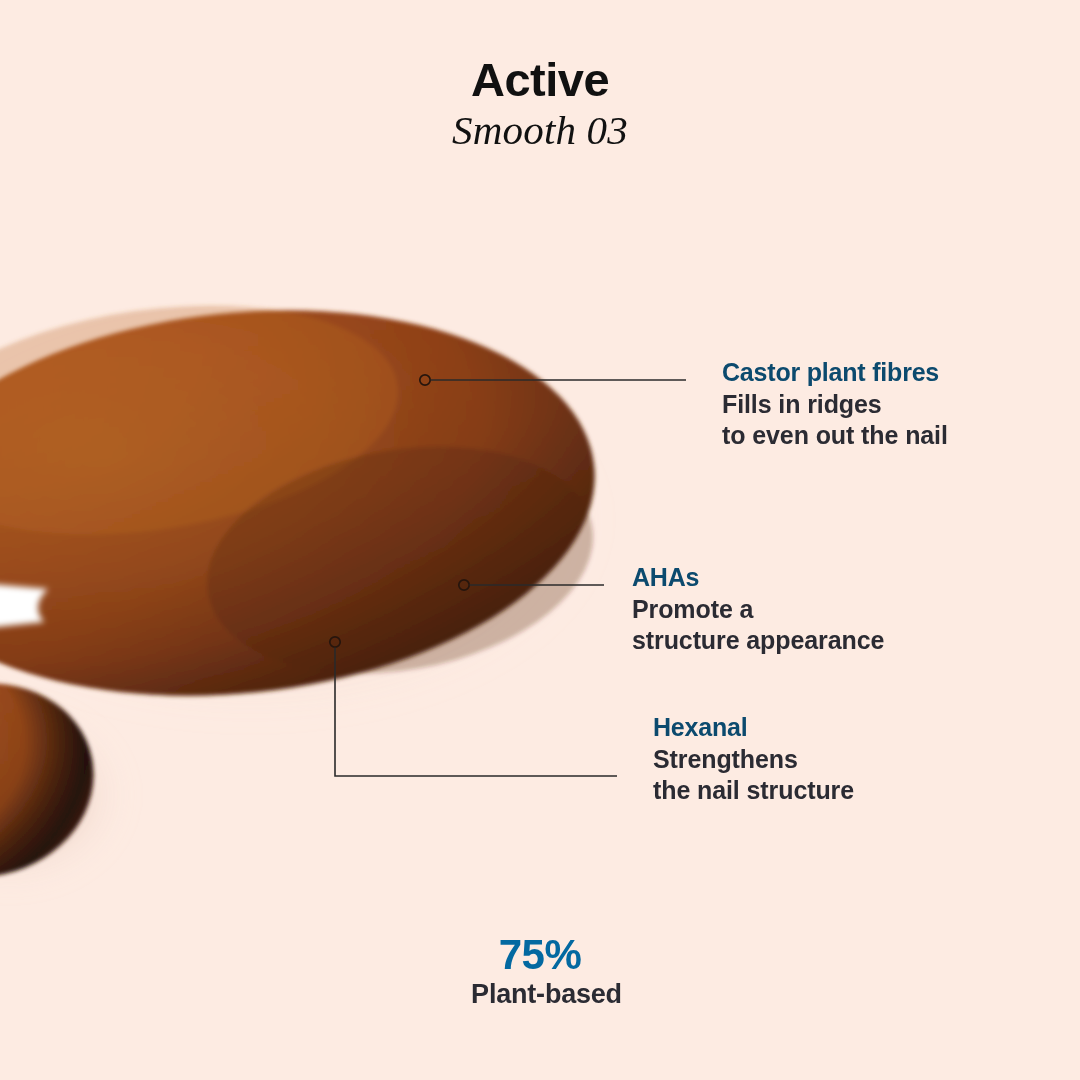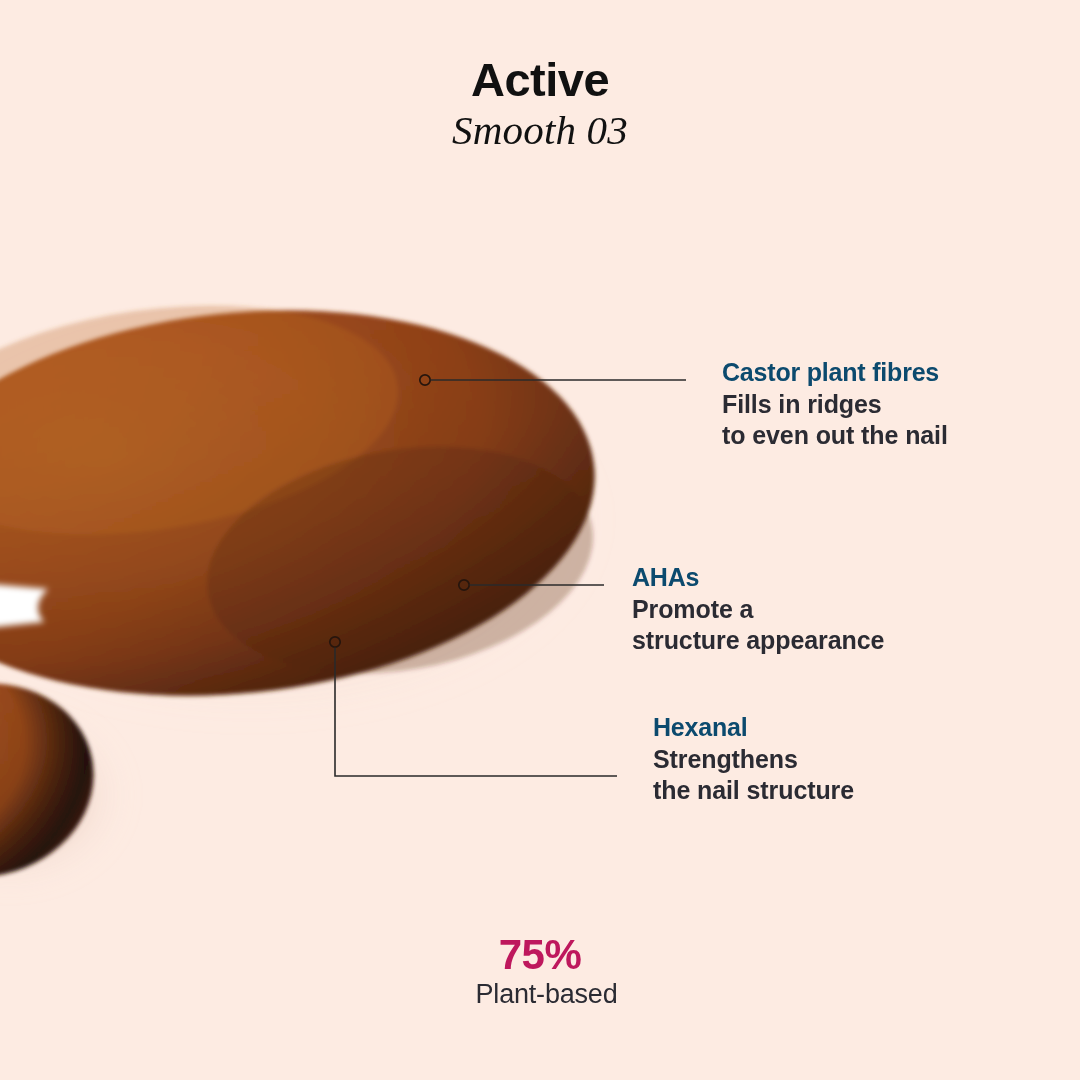--- a/index.html
+++ b/index.html
@@ -90,28 +90,28 @@
     position: absolute;
     left: 0;
     top: 932px;
     width: 1080px;
     text-align: center;
   }
   .claim-value {
     font-family: "Liberation Sans", sans-serif;
     font-weight: bold;
     font-size: 42px;
-    color: #be185d;
+    color: #0369a1;
     line-height: 1.08;
     display: block;
     letter-spacing: -0.5px;
   }
   .claim-label {
     font-family: "Liberation Sans", sans-serif;
-    font-weight: normal;
+    font-weight: bold;
     font-size: 27px;
     color: #2B2B33;
     line-height: 1.3;
     display: block;
     letter-spacing: -0.2px;
     padding-left: 13px;
   }
 </style>
 </head>
 <body>

